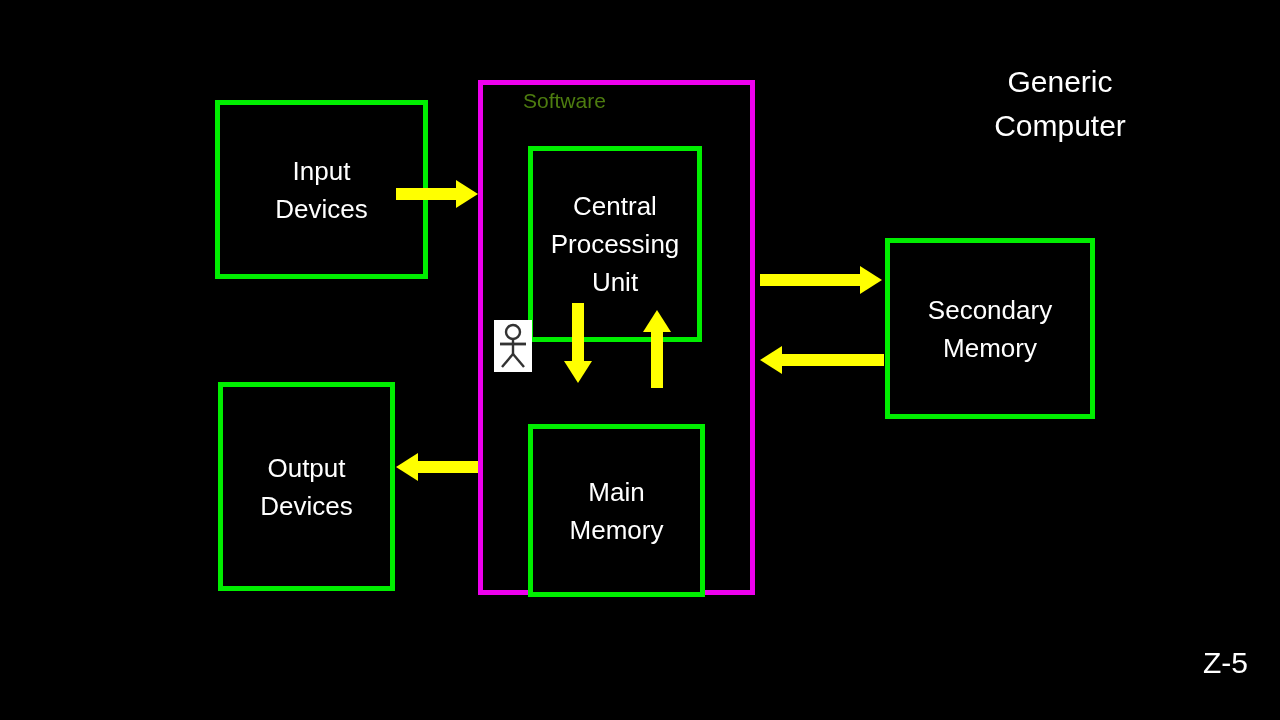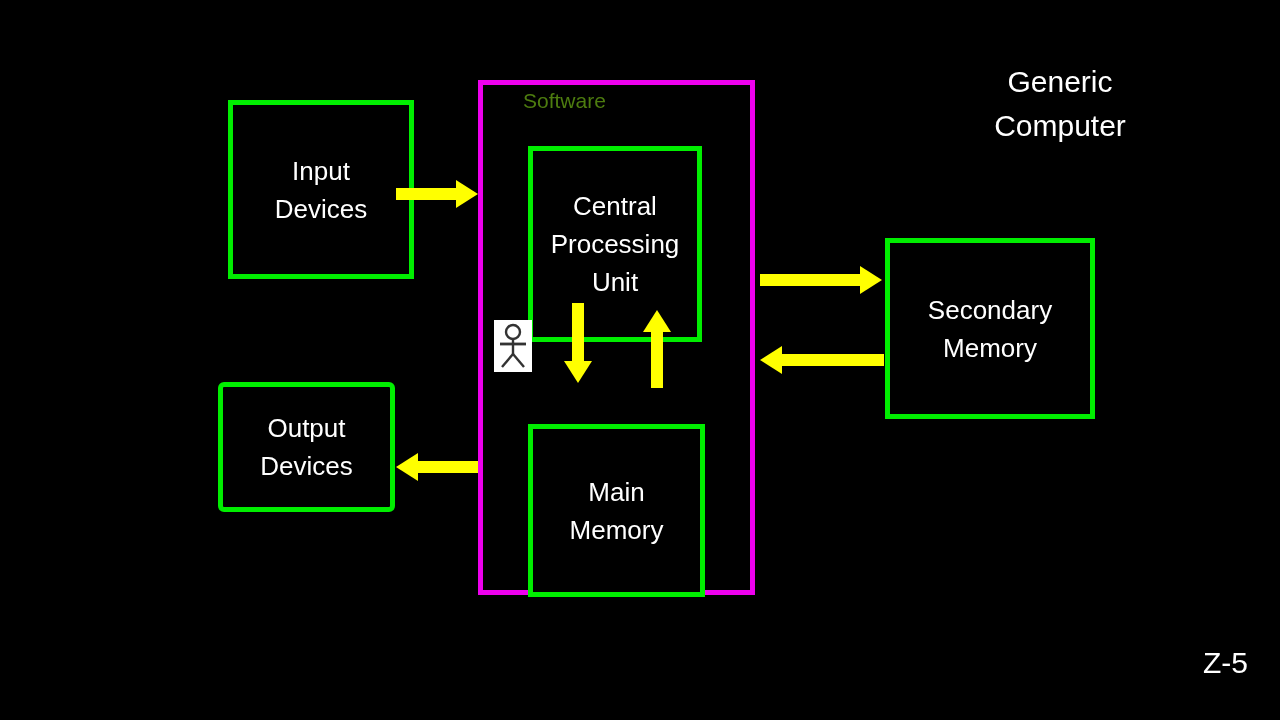--- a/index.html
+++ b/index.html
@@ -54,22 +54,22 @@
     position: absolute;
     left: 523px;
     top: 86px;
     color: #4d7c0f;
     font-size: 21px;
     line-height: 30px;
     white-space: nowrap;
   }
 
   
-  #input-devices-box   { left: 228px; top: 100px; width: 186px; height: 179px; justify-content: center; }
-  #output-devices-box  { left: 218px; top: 382px; width: 177px; height: 130px; border-radius: 6px; }
+  #input-devices-box   { left: 215px; top: 100px; width: 213px; height: 179px; justify-content: center; }
+  #output-devices-box  { left: 218px; top: 382px; width: 177px; height: 209px; }
   #cpu-box             { left: 528px; top: 146px; width: 174px; height: 196px; }
   #main-memory-box     { left: 528px; top: 386px; width: 177px; height: 173px; margin-top: 38px; }
   #secondary-memory-box{ left: 885px; top: 238px; width: 210px; height: 181px; }
 
   
   .arrow-h {
     position: absolute;
     height: 12px;
     background: #ffff00;
   }

